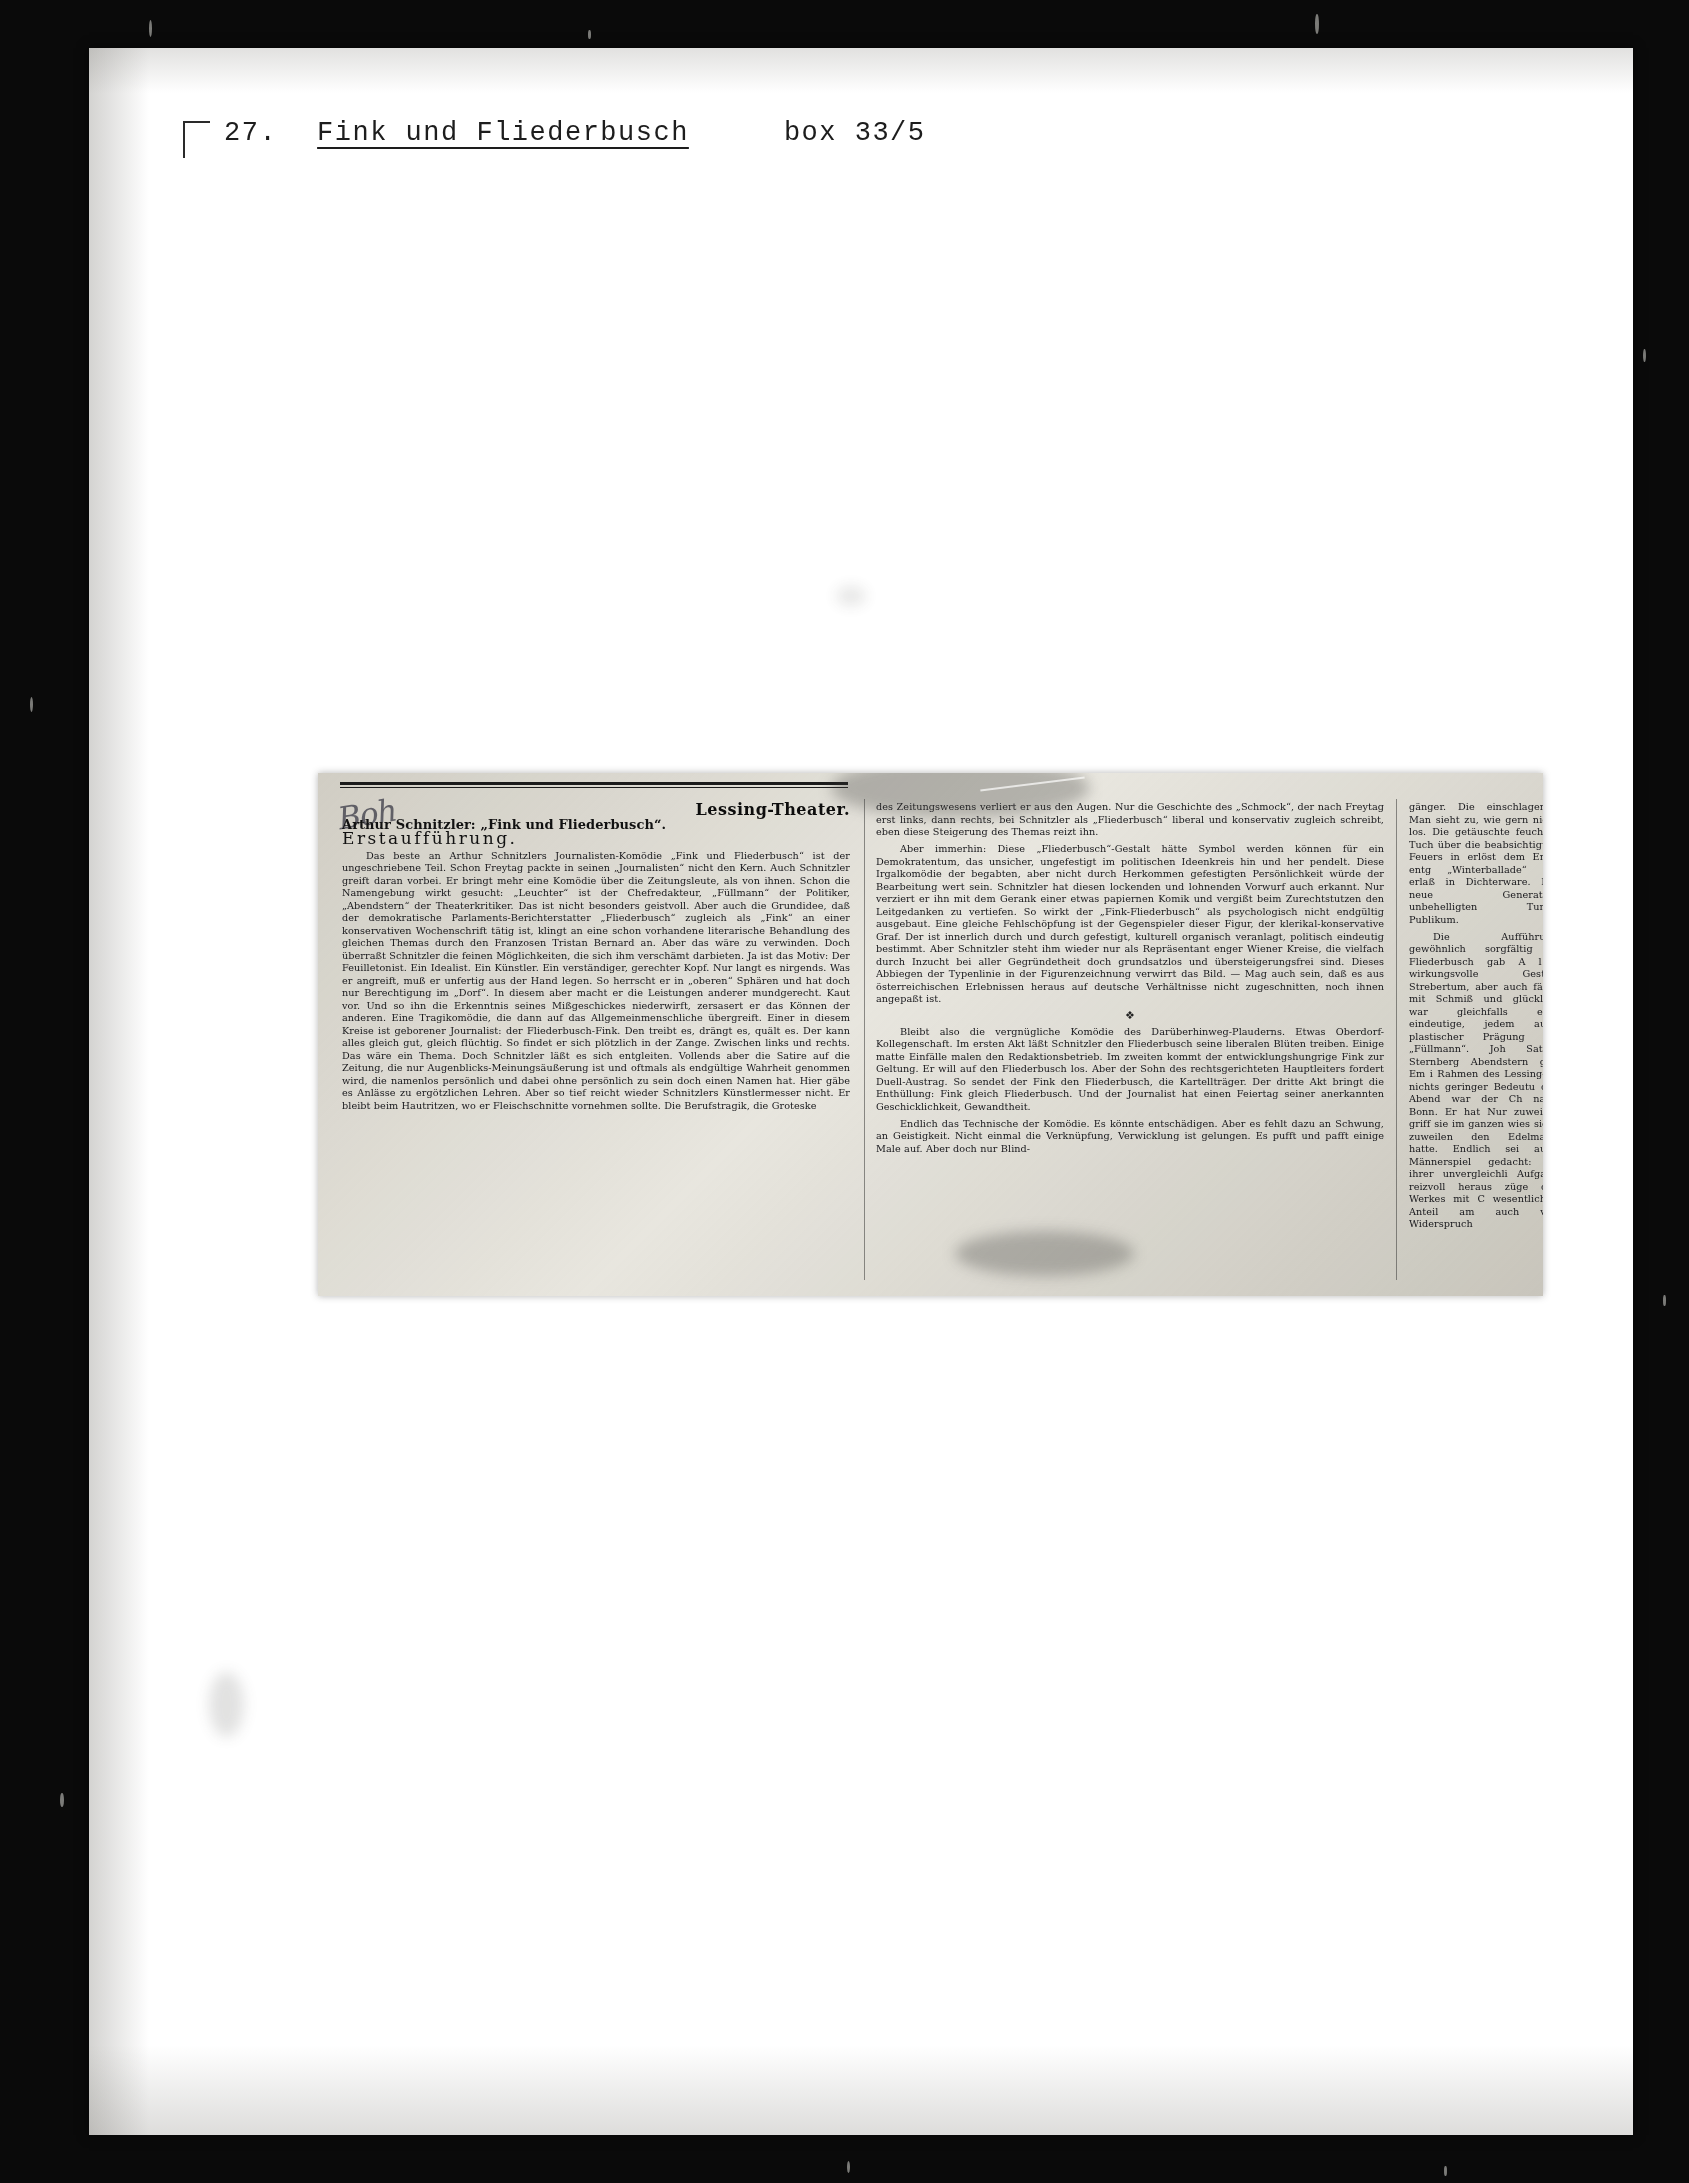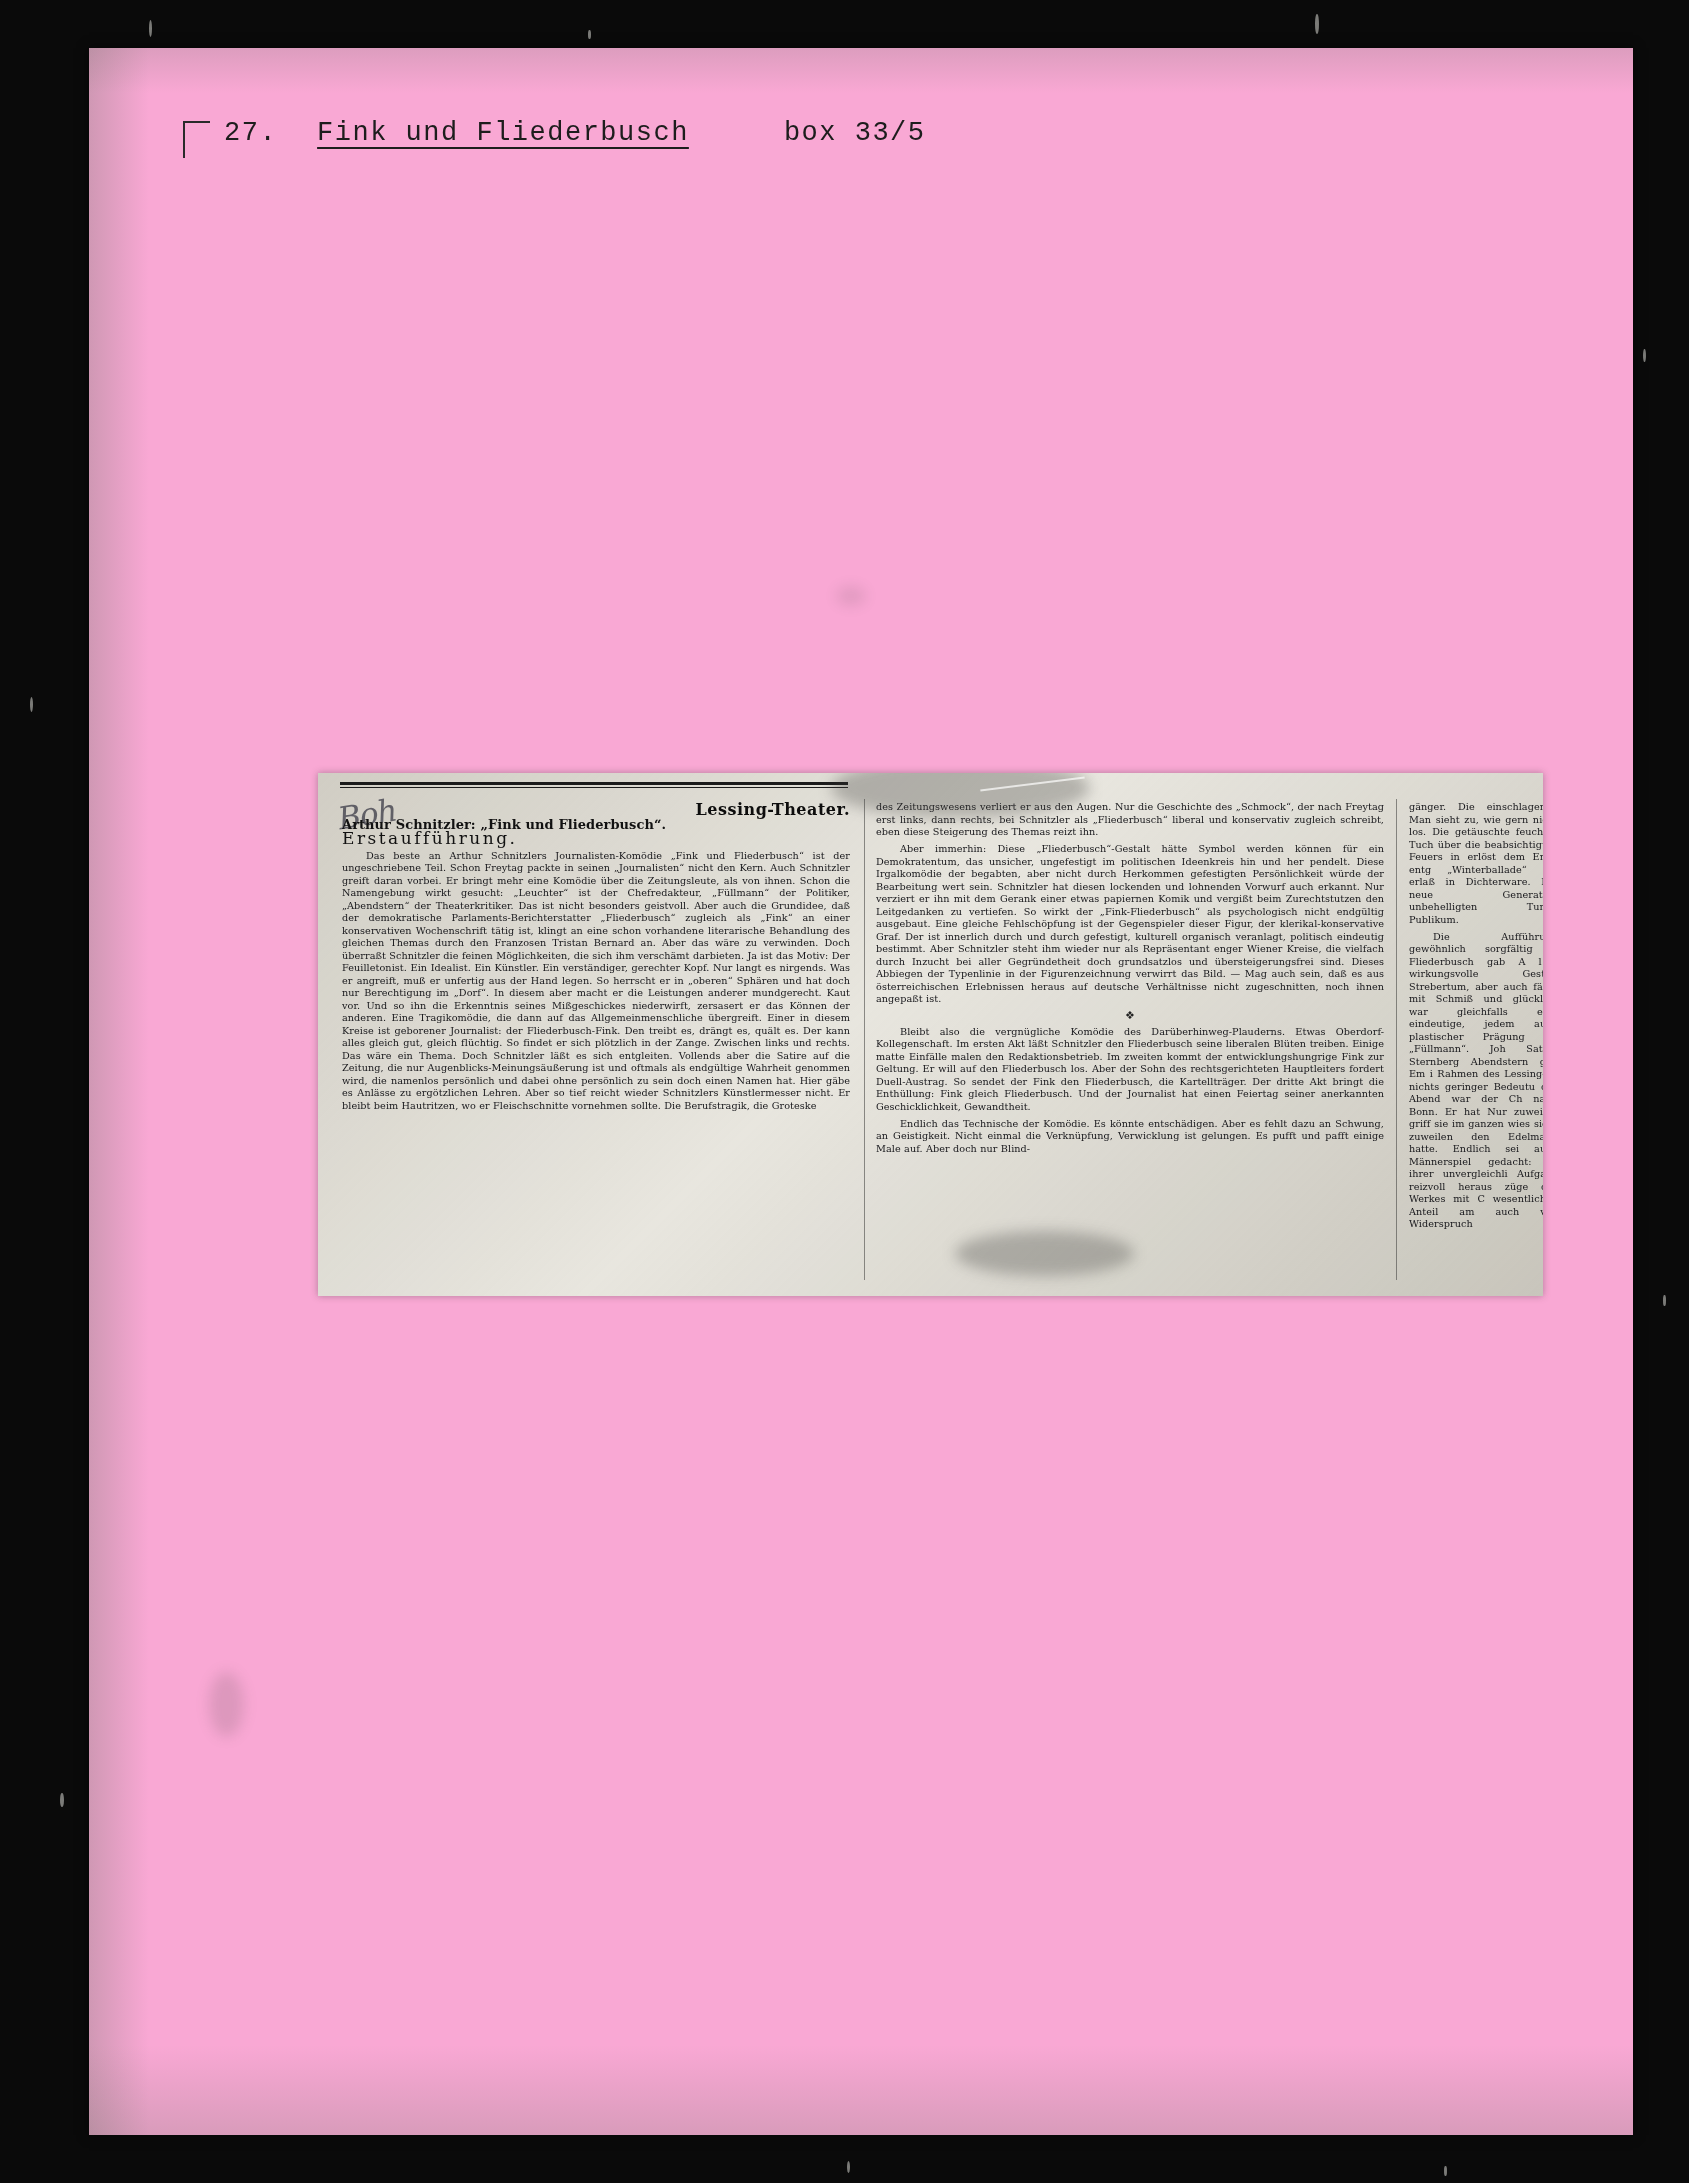--- a/index.html
+++ b/index.html
@@ -28,21 +28,21 @@
     border-radius: 50%;
   }
 
   
   #archival-page {
     position: absolute;
     left: 89px;
     top: 48px;
     width: 1544px;
     height: 2087px;
-    background: #f9a8d4;
+    background: #ffffff;
     box-shadow: 0 0 11px rgba(0,0,0,.55);
   }
   #page-shade-left {
     position: absolute;
     left: 0; top: 0;
     width: 60px; height: 100%;
     background: linear-gradient(to right, rgba(120,118,112,.32), rgba(255,255,255,0));
     pointer-events: none;
   }
   #page-shade-top {

